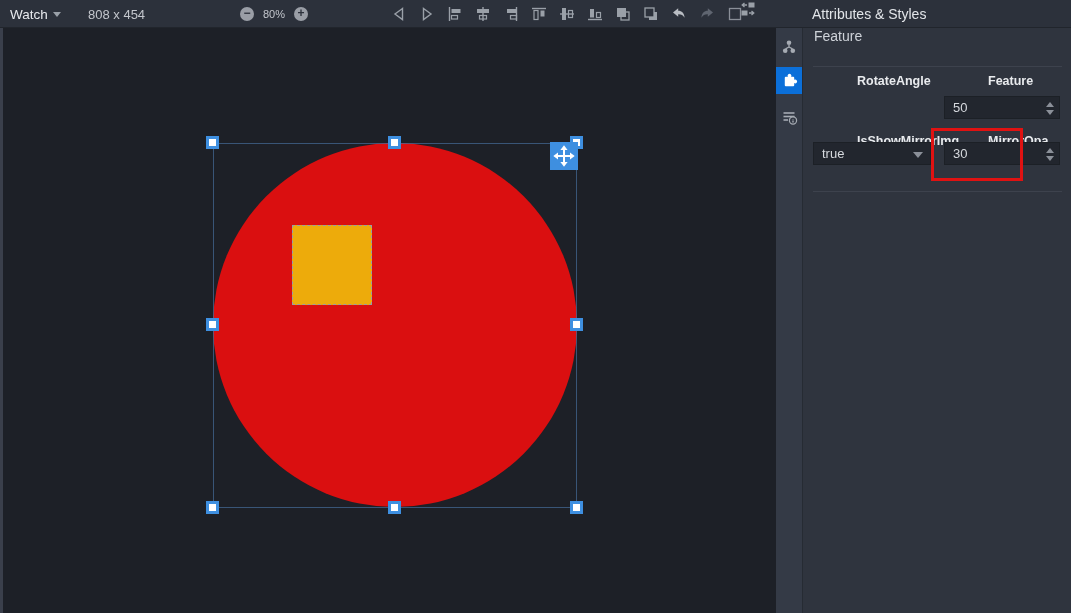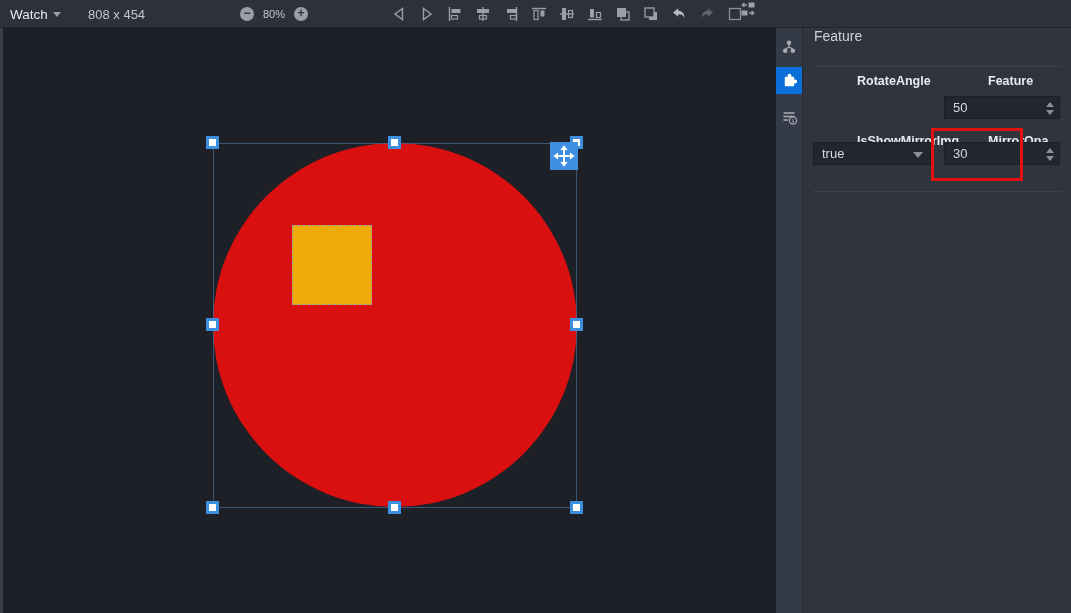--- a/index.html
+++ b/index.html
@@ -185,20 +185,21 @@
 
     <div class="tb-item tbtn swap-btn">
       <svg width="18" height="18" viewBox="0 0 18 18">
         <rect x="9.5" y="2.5" width="6" height="5" fill="#9aa0a8"></rect>
         <rect x="2.5" y="10.5" width="6" height="5" fill="#9aa0a8"></rect>
         <path d="M8 5 L3.5 5 M5.5 3 L3.2 5 L5.5 7" fill="none" stroke="#9aa0a8" stroke-width="1.3"></path>
         <path d="M10 13 L14.5 13 M12.5 11 L14.8 13 L12.5 15" fill="none" stroke="#9aa0a8" stroke-width="1.3"></path>
       </svg>
     </div>
 
+    <div class="tb-item panel-title">Attributes &amp; Styles</div>
   </div>
 
   <div class="canvas">
     <div class="canvas-left-strip"></div>
 
     <div class="shape-circle" style="background-color: rgb(218, 15, 16);"></div>
     <div class="shape-square" style="background-color: rgb(237, 171, 11);"></div>
 
     <div class="selection-box"></div>
     <div class="handle h-nw"></div>

